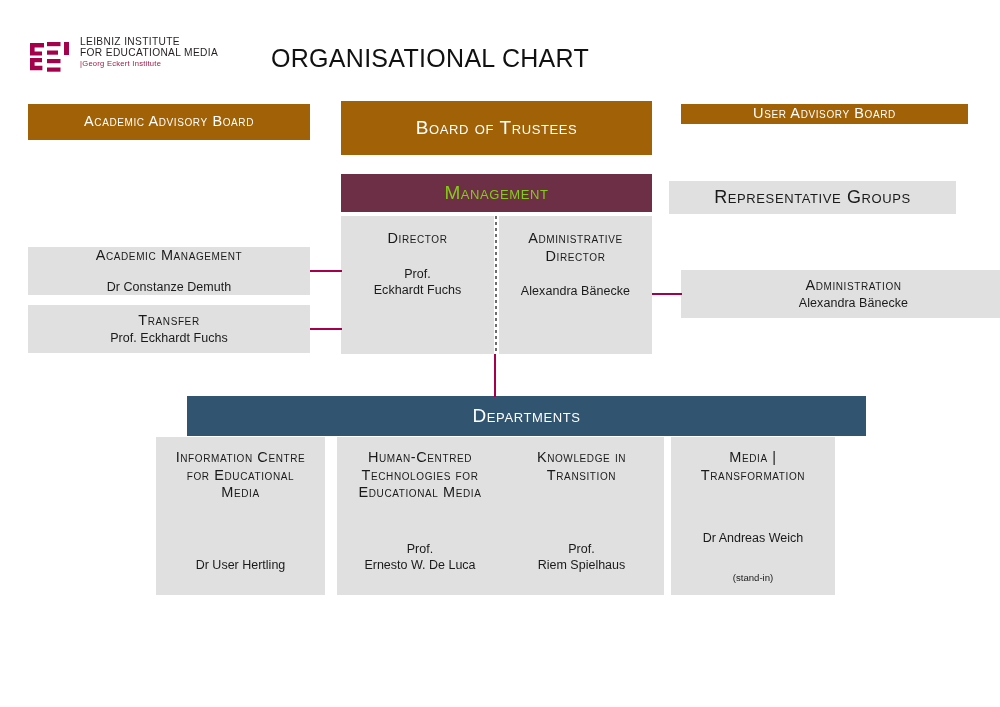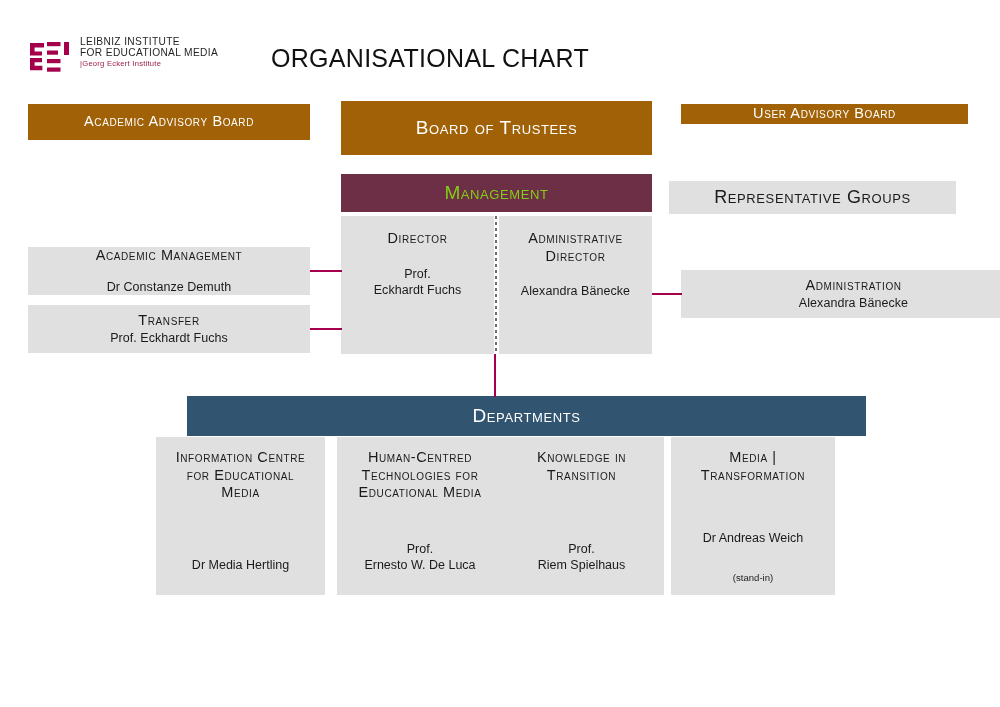--- a/index.html
+++ b/index.html
@@ -292,21 +292,21 @@
 </div>
 
 <div class="box blue sc" id="departments-header">
   <span>Departments</span>
 </div>
 
 <div class="box grey dept-box" id="dept-0">
   <span class="sc dept-head">Information Centre
 for Educational
 Media</span>
-  <span class="dept-lead">Dr Media Hertling</span>
+  <span class="dept-lead">Dr User Hertling</span>
 </div>
 
 <div class="box grey dept-box" id="dept-1">
   <span class="sc dept-head">Human-Centred
 Technologies for
 Educational Media</span>
   <span class="dept-lead">Prof.
 Ernesto W. De Luca</span>
 </div>
 

